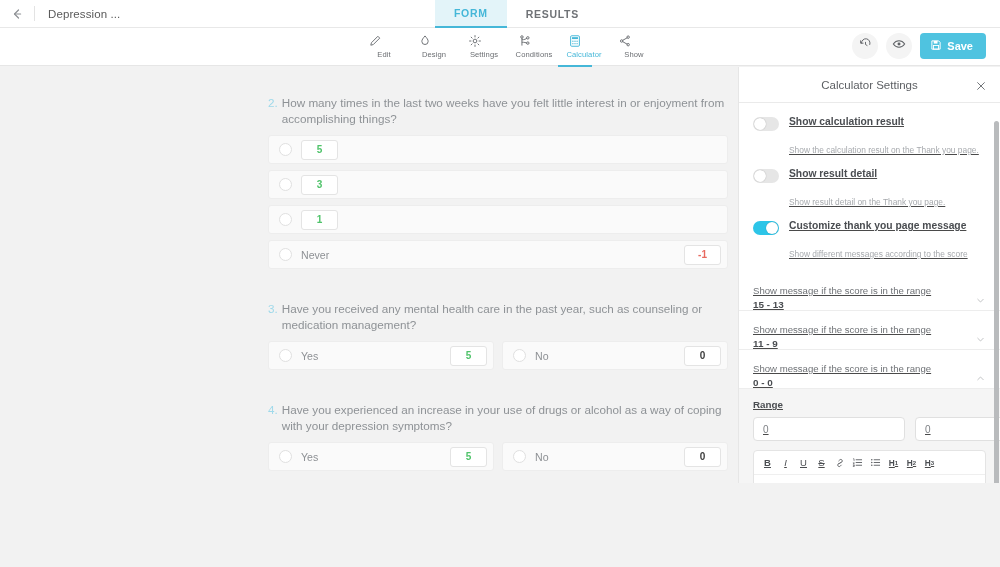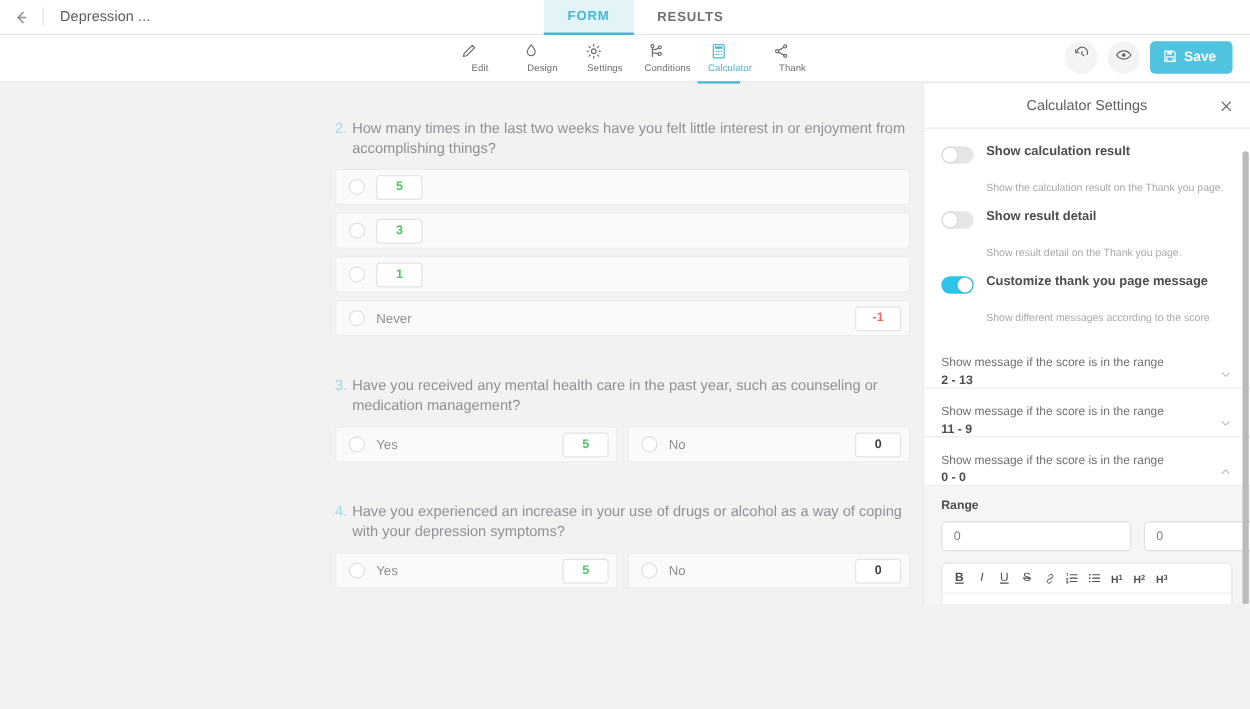--- a/index.html
+++ b/index.html
@@ -113,21 +113,21 @@
     position: absolute; top: 67px; right: 0; width: 262px; height: 416px;
     background: #fff; border-left: 1px solid #e6e6e6; overflow: hidden;
   }
   .panel-head {
     height: 36px; display: flex; align-items: center; justify-content: center;
     position: relative; border-bottom: 1px solid #eaeaea;
   }
   .panel-title { font-size: 11.5px; color: #5c5f63; }
   .panel-close { position: absolute; right: 13px; top: 11px; cursor: pointer; }
 
-  .panel-body { height: 463px; overflow: hidden; position: relative; }
+  .panel-body { height: 463px; overflow: hidden; position: relative; text-decoration: underline; }
 
   .toggle-row { display: flex; padding: 13px 14px 0 14px; align-items: flex-start; }
   .toggle {
     width: 26px; height: 14px; border-radius: 8px; background: #e6e6e6;
     flex: none; margin-right: 10px; position: relative; cursor: pointer; margin-top: 1px;
   }
   .toggle .knob {
     position: absolute; width: 12px; height: 12px; border-radius: 50%;
     background: #fff; top: 1px; left: 1px; box-shadow: 0 0 1px rgba(0,0,0,.35);
   }
@@ -266,21 +266,21 @@
 
     <div class="tool">
       <span>
         <svg width="14" height="14" viewBox="0 0 16 16">
             <circle cx="11.6" cy="3.6" r="1.4" fill="none" stroke="#6b6e72" stroke-width="1.1"></circle>
             <circle cx="4.2" cy="8" r="1.4" fill="none" stroke="#6b6e72" stroke-width="1.1"></circle>
             <circle cx="11.6" cy="12.2" r="1.4" fill="none" stroke="#6b6e72" stroke-width="1.1"></circle>
             <path d="M5.5 7.2l4.9-2.8M5.5 8.8l4.9 2.8" stroke="#6b6e72" stroke-width="1.1" stroke-linecap="round"></path>
           </svg>
       </span>
-      <span class="lbl">Thank</span>
+      <span class="lbl">Show</span>
     </div>
   </div>
 
   <div class="topright">
     <div class="round-btn">
       <span>
         <svg width="13" height="13" viewBox="0 0 16 16">
             <path d="M3 6.2A5.3 5.3 0 1113.3 8" fill="none" stroke="#5f6266" stroke-width="1.15" stroke-linecap="round"></path>
             <path d="M2 3.4v3h3" fill="none" stroke="#5f6266" stroke-width="1.15" stroke-linecap="round" stroke-linejoin="round"></path>
             <path d="M8 5.3V8l1.9 1.2" fill="none" stroke="#5f6266" stroke-width="1.15" stroke-linecap="round"></path>
@@ -417,21 +417,21 @@
           </span>
         <span class="toggle-txt">
           <span class="t1" style="display:block">Customize thank you page message</span>
           <span class="t2" style="display:block">Show different messages according to the score</span>
         </span>
       </div>
 
       <div class="range-item">
         <span class="ri-txt">
           <span class="ri-l1" style="display:block">Show message if the score is in the range</span>
-          <span class="ri-l2" style="display:block">2 - 13</span>
+          <span class="ri-l2" style="display:block">15 - 13</span>
         </span>
         <span class="chev">
           <svg width="11" height="11" viewBox="0 0 16 16">
               <path d="M4 6.2l4 4 4-4" fill="none" stroke="#7a7d81" stroke-width="1.2" stroke-linecap="round" stroke-linejoin="round"></path>
             </svg>
         </span>
       </div>
 
       <div class="range-item">
         <span class="ri-txt">

